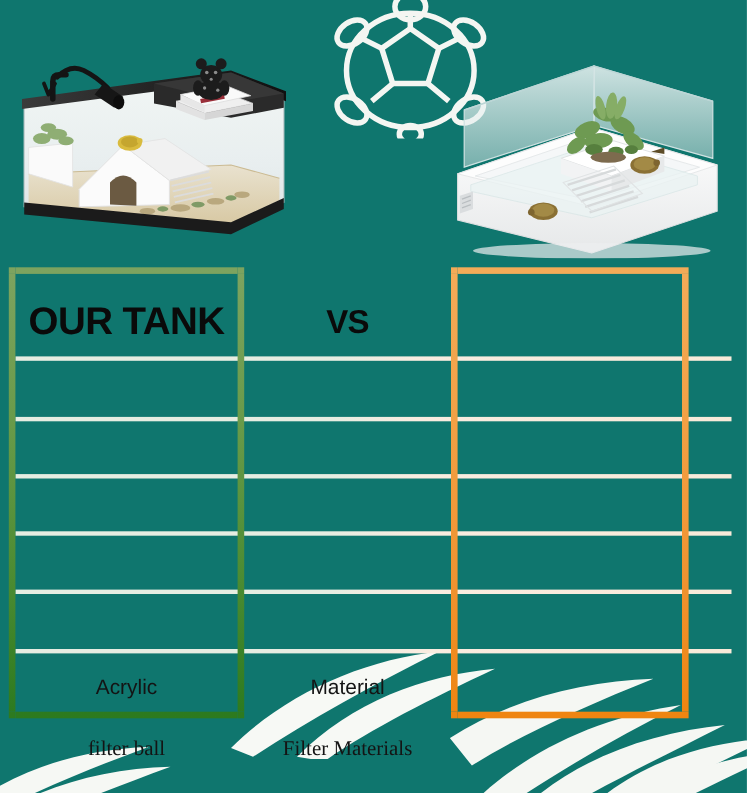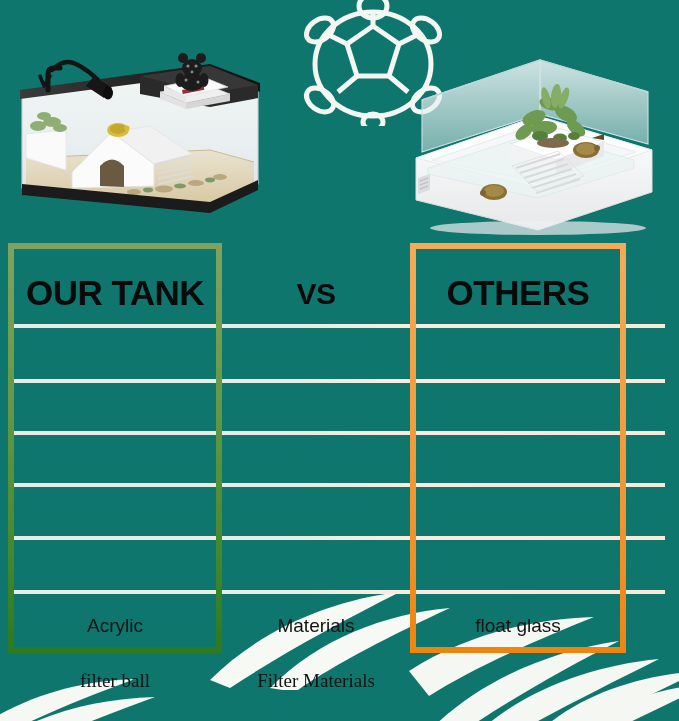--- a/index.html
+++ b/index.html
@@ -366,34 +366,28 @@
 
     <div id="table">
 
       <div id="row-header" class="trow">
         <div class="cell cell-left">
           <span class="hdr-text" id="hdr-ours">OUR TANK</span>
         </div>
         <div class="cell cell-mid">
           <span class="hdr-text" id="hdr-vs">VS</span>
         </div>
-        <div class="cell cell-right">
-          <span class="hdr-text" id="hdr-others">OTHERS</span>
-        </div>
       </div>
 
       <div id="row-0" class="trow body-row">
         <div class="cell cell-left">
             <span>Acrylic</span>
           </div>
         <div class="cell cell-mid">
-            <span>Materials</span>
-          </div>
-        <div class="cell cell-right">
-            <span>float glass</span>
+            <span>Material</span>
           </div>
       </div>
 
       <div id="row-1" class="trow body-row">
         <div class="cell cell-left">
             <span>filter ball</span>
           </div>
         <div class="cell cell-mid">
             <span>Filter Materials</span>
           </div>

